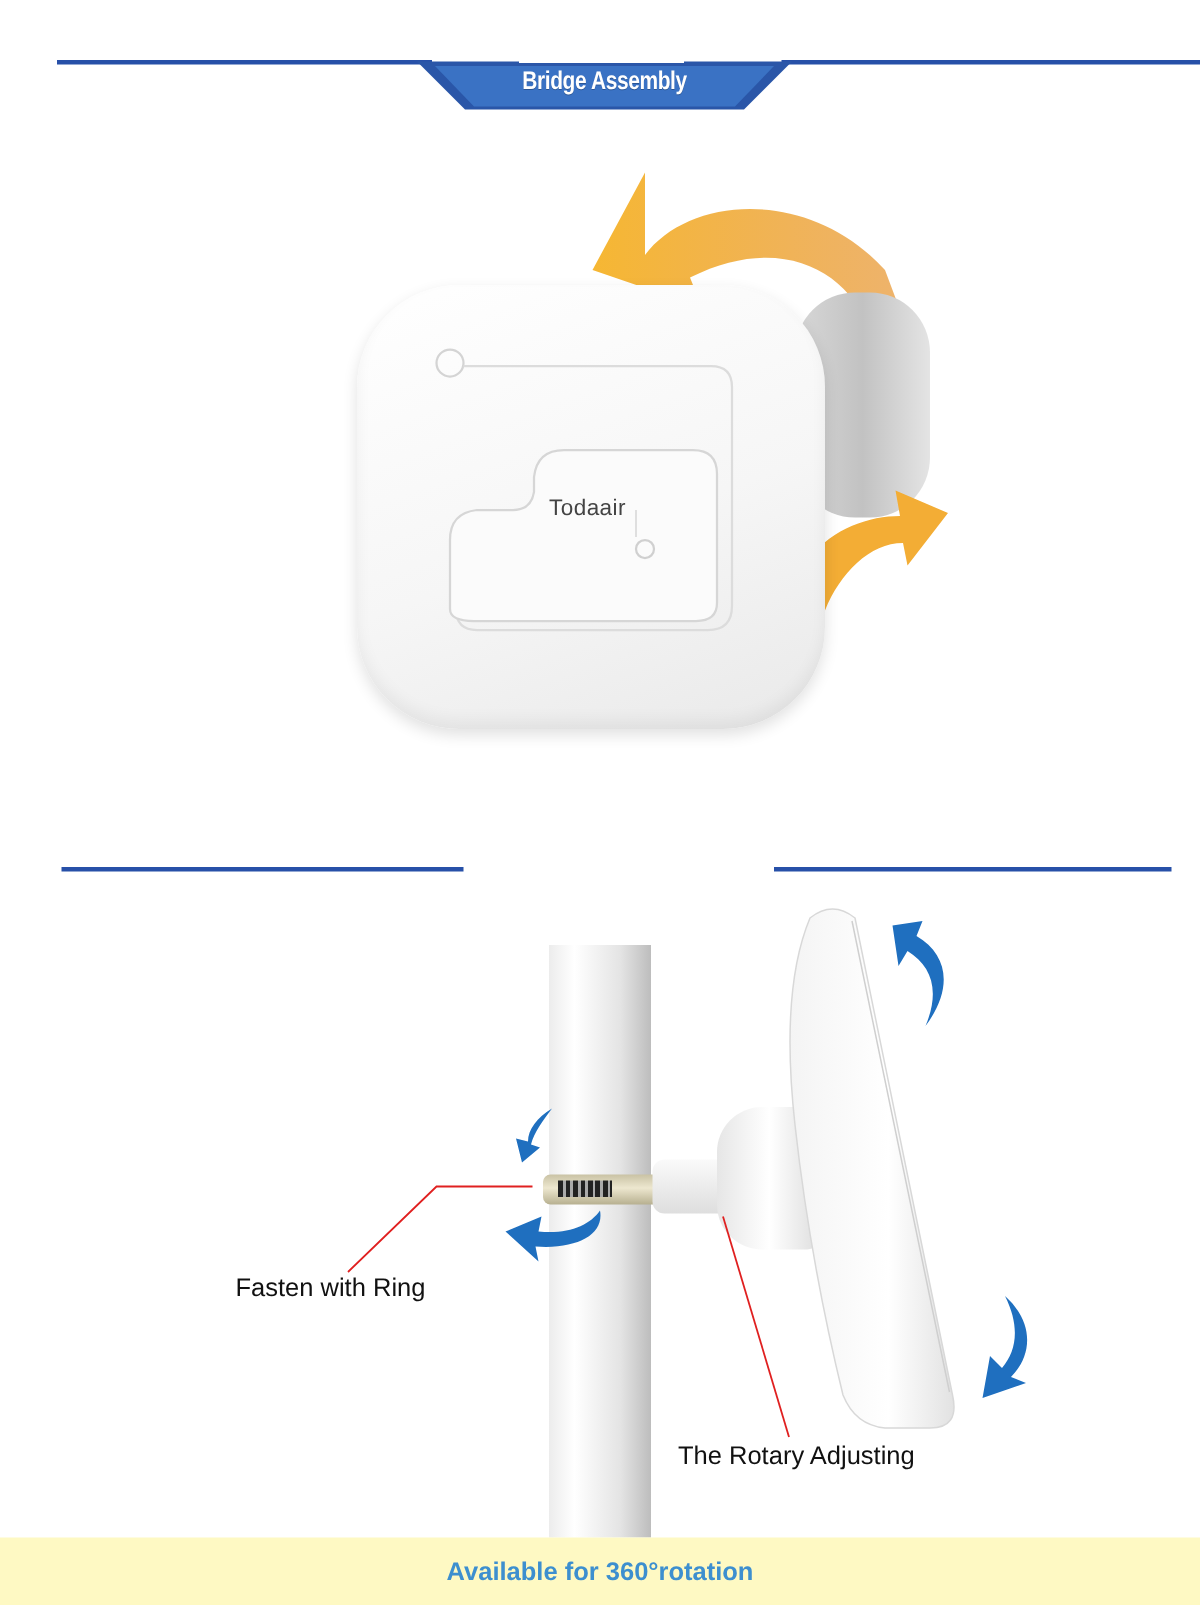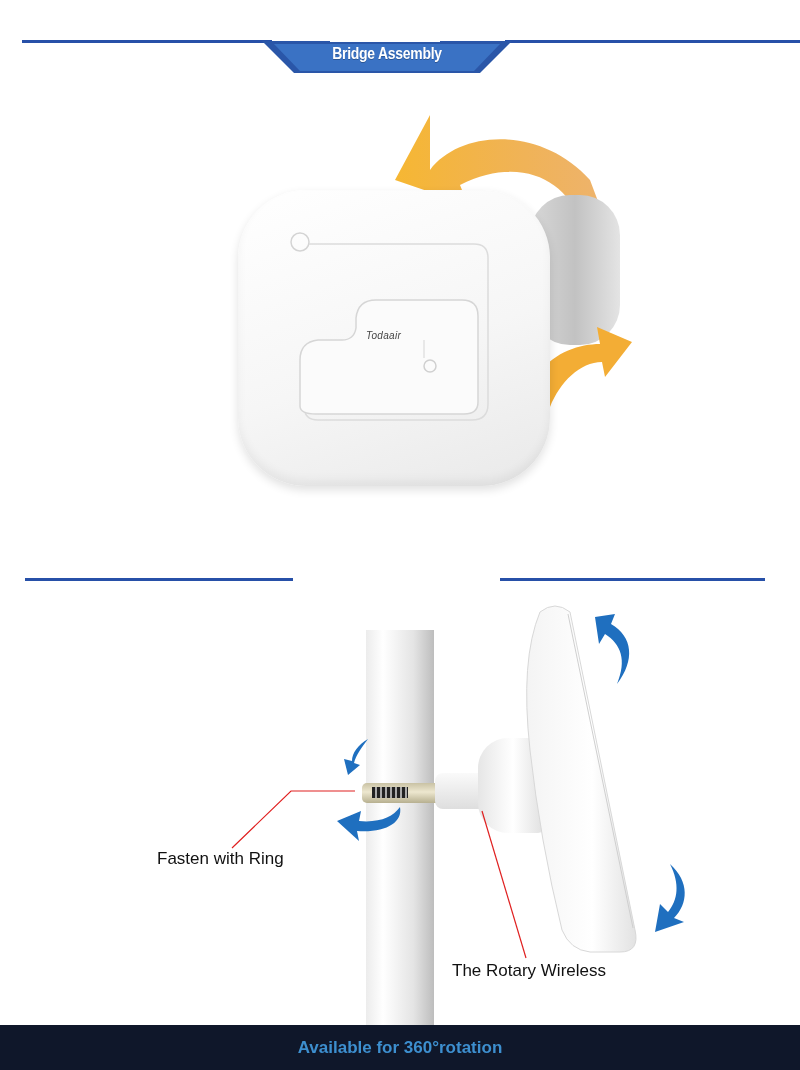--- a/index.html
+++ b/index.html
@@ -4,21 +4,21 @@
   <style>
     html, body { margin: 0; padding: 0; }
     body {
       width: 800px; height: 1070px; background: #ffffff;
       position: relative; overflow: hidden;
       font-family: "Liberation Sans", sans-serif;
     }
     .abs { position: absolute; }
 
     
-    .banner { position: absolute; left: 0; width: 676px; height: 50px; }
+    .banner { position: absolute; left: 16px; width: 676px; height: 50px; }
     .banner-line { position: absolute; height: 3px; background: #2750a8; }
     .banner-tab {
       position: absolute; top: 0; height: 34px;
     }
     .banner-tab svg { position: absolute; left: 0; top: 0; }
     .banner-label {
       position: absolute; left: 0; right: 0; top: 4px;
       text-align: center; color: #ffffff; font-weight: bold;
       font-family: "Liberation Sans Narrow", "Liberation Sans", sans-serif;
       font-size: 17px; letter-spacing: -0.3px;
@@ -27,36 +27,36 @@
     }
 
     
     .device-square {
       position: absolute; left: 238px; top: 190px; width: 312px; height: 296px;
       border-radius: 68px;
       background: linear-gradient(160deg, #ffffff 0%, #f6f6f6 55%, #e9e9e9 100%);
       box-shadow: 0 4px 10px rgba(0,0,0,0.12), inset 0 -6px 10px rgba(0,0,0,0.05);
     }
     .brand-text {
-      position: absolute; font-size: 10px; color: #444; letter-spacing: 0.3px; font-style: italic;
+      position: absolute; font-size: 15px; color: #444; letter-spacing: 0.3px;
     }
 
     
     .pole {
       position: absolute; left: 366px; top: 630px; width: 68px; height: 395px;
       background: linear-gradient(90deg, #ececec 0%, #ffffff 25%, #e4e4e4 70%, #bdbdbd 100%);
     }
     .callout-label {
       position: absolute; font-size: 17px; color: #111;
     }
 
     
     .footer {
       position: absolute; left: 0; top: 1025px; width: 800px; height: 45px;
-      background: #0f172a; text-align: center;
+      background: #fef9c3; text-align: center;
     }
     .footer-text {
       line-height: 45px; color: #3d8fcf; font-weight: bold; font-size: 17px;
     }
   </style>
 </head>
 <body>
 
 <div class="banner" style="top:40px;">
   <div class="banner-line" style="left:22px; width:250px; top:0;"></div>
@@ -138,18 +138,18 @@
   <svg class="abs" style="left:335px; top:805px;" width="75" height="40" viewBox="0 0 75 40">
     <path d="M65,2 C68,18 50,28 22,26 L24,36 L2,16 L26,6 L24,16 C44,18 58,12 65,2 Z" fill="#1f6fbf"></path>
   </svg>
 
   <svg class="abs" style="left:0; top:0;" width="800" height="1025" viewBox="0 0 800 1025">
     <polyline points="232,848 291,791 355,791" fill="none" stroke="#e02020" stroke-width="1.2"></polyline>
     <line x1="482" y1="811" x2="526" y2="958" stroke="#e02020" stroke-width="1.2"></line>
   </svg>
 
   <div class="callout-label" style="left:157px; top:849px;">Fasten with Ring</div>
-  <div class="callout-label" style="left:452px; top:961px;">The Rotary Wireless</div>
+  <div class="callout-label" style="left:452px; top:961px;">The Rotary Adjusting</div>
 </div>
 
 <div class="footer">
   <div class="footer-text">Available for 360°rotation</div>
 </div>
 
 </body></html>

